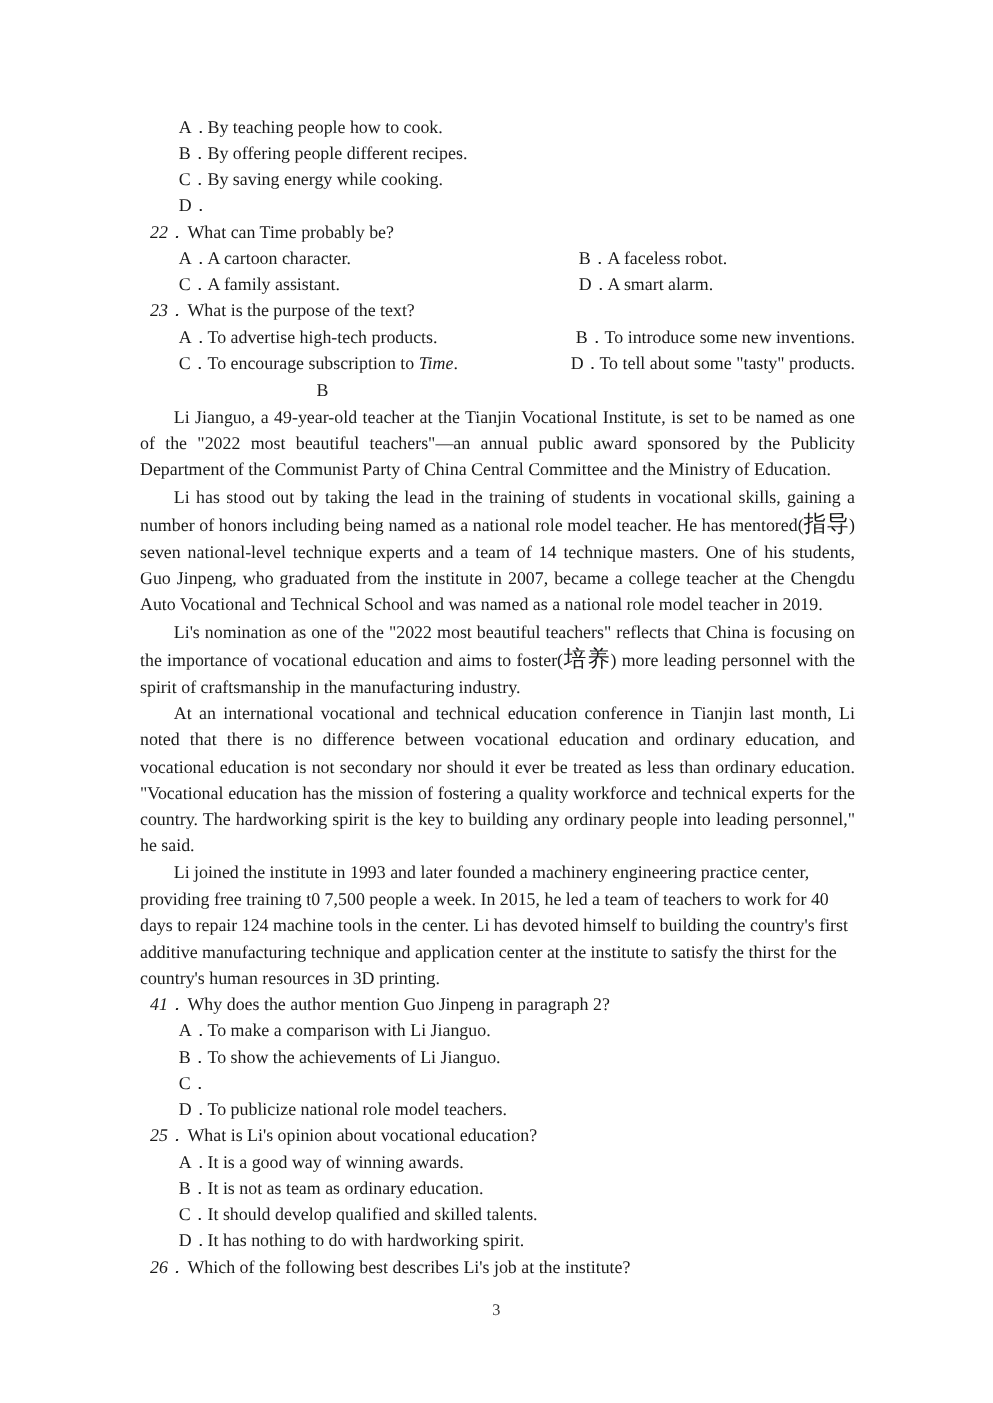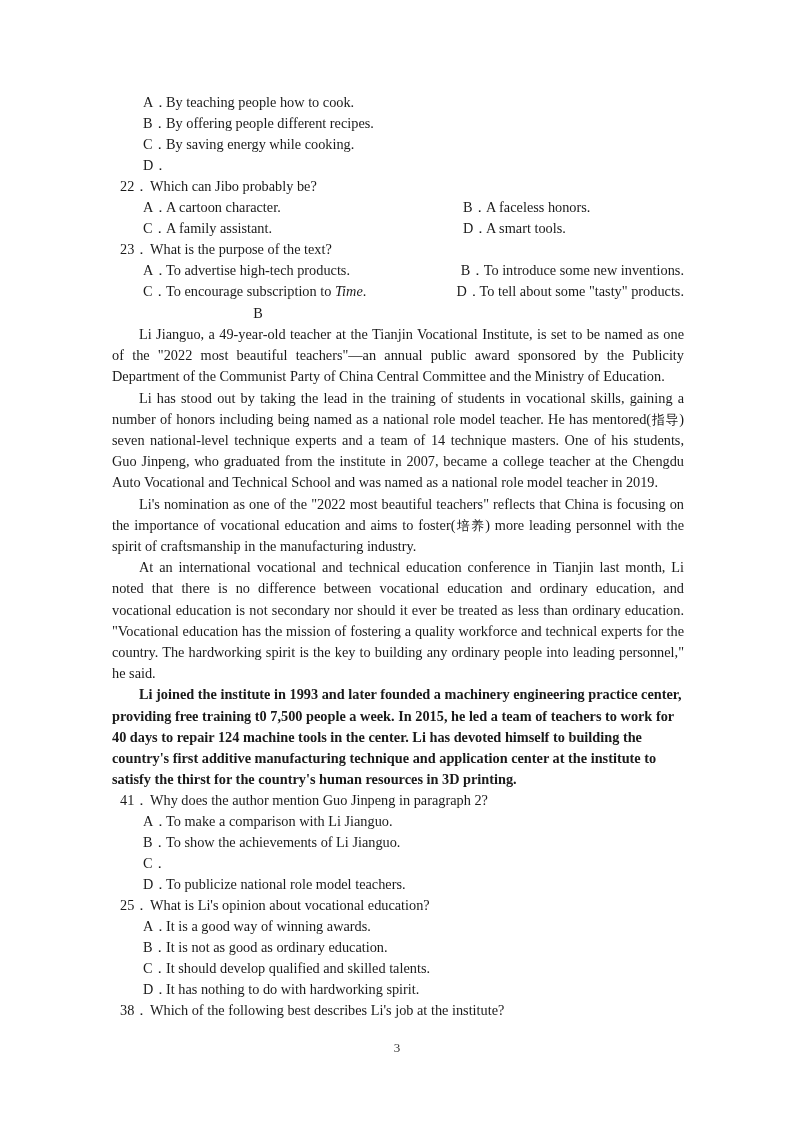--- a/index.html
+++ b/index.html
@@ -27,20 +27,21 @@
   .q-line {
     font-size: 14.3px;
     line-height: 21px;
     white-space: nowrap;
   }
   .q-num {
     display: inline-block;
     width: 30px;
     text-align: left;
     margin-left: 8px;
+    font-style: italic;
   }
   .q-text { }
 
   .opt-row {
     display: flex;
     font-size: 14.3px;
     line-height: 21px;
   }
   .opt-col {
     display: flex;
@@ -75,23 +76,23 @@
   
   .para {
     font-size: 14.3px;
     line-height: 21.2px;
     text-align: justify;
     text-justify: inter-word;
     text-indent: 27px;
     margin: 0;
     padding: 0;
   }
-  .para:last-child { text-align: left; font-weight: bold; }
+  .para:last-child { text-align: left; }
   .ital { font-style: italic; margin-top: 47px; }
-  .cjk { font-family: "DejaVu Sans", sans-serif; font-size: 13px; margin-top: 18px; }
+  .cjk { font-family: "DejaVu Sans", sans-serif; font-size: 18px; margin-top: 18px; }
 
   
   .page-number {
     position: absolute;
     left: 0;
     right: 0;
     top: 1040px;
     text-align: center;
     font-size: 13px;
     font-family: "Liberation Serif", serif;
@@ -117,40 +118,40 @@
         <span class="opt-letter">C．</span>
         <span class="opt-body">By saving energy while cooking.</span>
       </div>
       <div class="opt-single">
         <span class="opt-letter">D．</span>
       </div>
     </div>
 
     <div>
       <div class="q-line">
-        <span class="q-num">22．</span><span class="q-text">Which can Jibo probably be?</span>
+        <span class="q-num">22．</span><span class="q-text">What can Time probably be?</span>
       </div>
       <div class="opt-row">
         <div class="opt-col left">
           <span class="opt-letter">A．</span>
           <span class="opt-body">A cartoon character.</span>
         </div>
         <div class="opt-col right">
           <span class="opt-letter">B．</span>
-          <span class="opt-body">A faceless honors.</span>
+          <span class="opt-body">A faceless robot.</span>
         </div>
       </div>
       <div class="opt-row">
         <div class="opt-col left">
           <span class="opt-letter">C．</span>
           <span class="opt-body">A family assistant.</span>
         </div>
         <div class="opt-col right">
           <span class="opt-letter">D．</span>
-          <span class="opt-body">A smart tools.</span>
+          <span class="opt-body">A smart alarm.</span>
         </div>
       </div>
     </div>
 
     <div>
       <div class="q-line">
         <span class="q-num">23．</span><span class="q-text">What is the purpose of the text?</span>
       </div>
       <div class="opt-row">
         <div class="opt-col left">
@@ -212,34 +213,34 @@
     <div>
       <div class="q-line">
         <span class="q-num">25．</span><span class="q-text">What is Li's opinion about vocational education?</span>
       </div>
       <div class="opt-single">
         <span class="opt-letter">A．</span>
         <span class="opt-body">It is a good way of winning awards.</span>
       </div>
       <div class="opt-single">
         <span class="opt-letter">B．</span>
-        <span class="opt-body">It is not as good as ordinary education.</span>
+        <span class="opt-body">It is not as team as ordinary education.</span>
       </div>
       <div class="opt-single">
         <span class="opt-letter">C．</span>
         <span class="opt-body">It should develop qualified and skilled talents.</span>
       </div>
       <div class="opt-single">
         <span class="opt-letter">D．</span>
         <span class="opt-body">It has nothing to do with hardworking spirit.</span>
       </div>
     </div>
 
     <div>
       <div class="q-line">
-        <span class="q-num">38．</span><span class="q-text">Which of the following best describes Li's job at the institute?</span>
+        <span class="q-num">26．</span><span class="q-text">Which of the following best describes Li's job at the institute?</span>
       </div>
     </div>
 
   </div>
 
   <div class="page-number">3</div>
 </div>
 
 </body></html>

